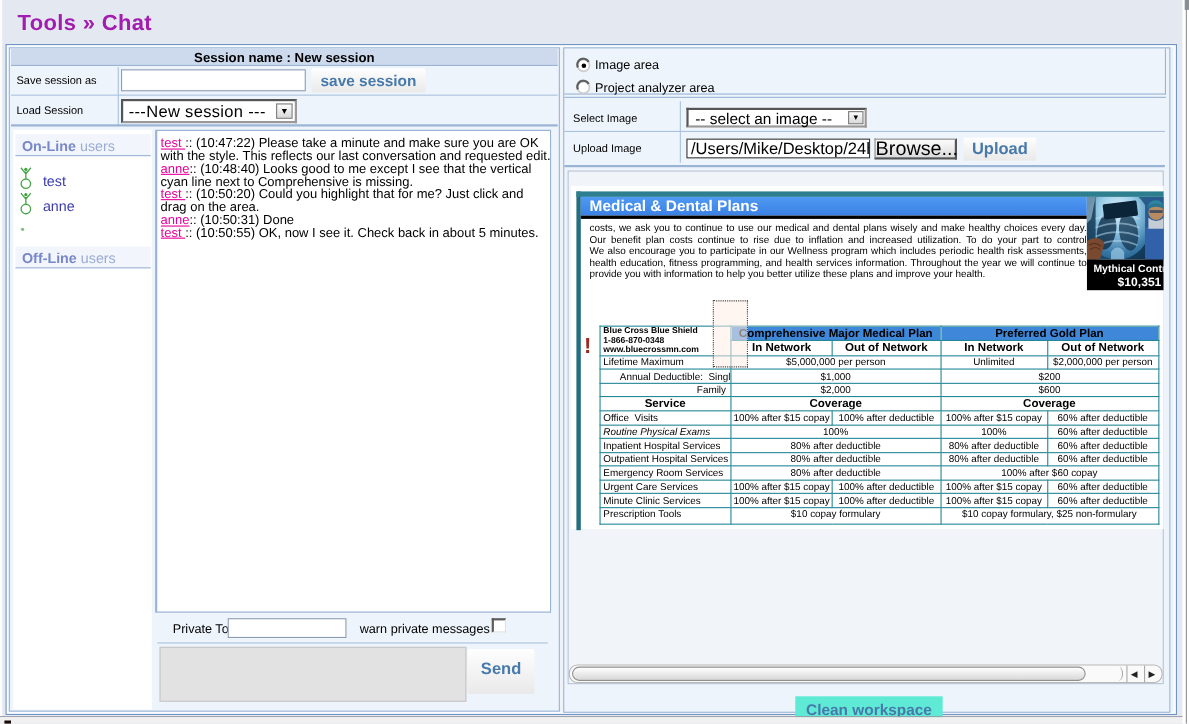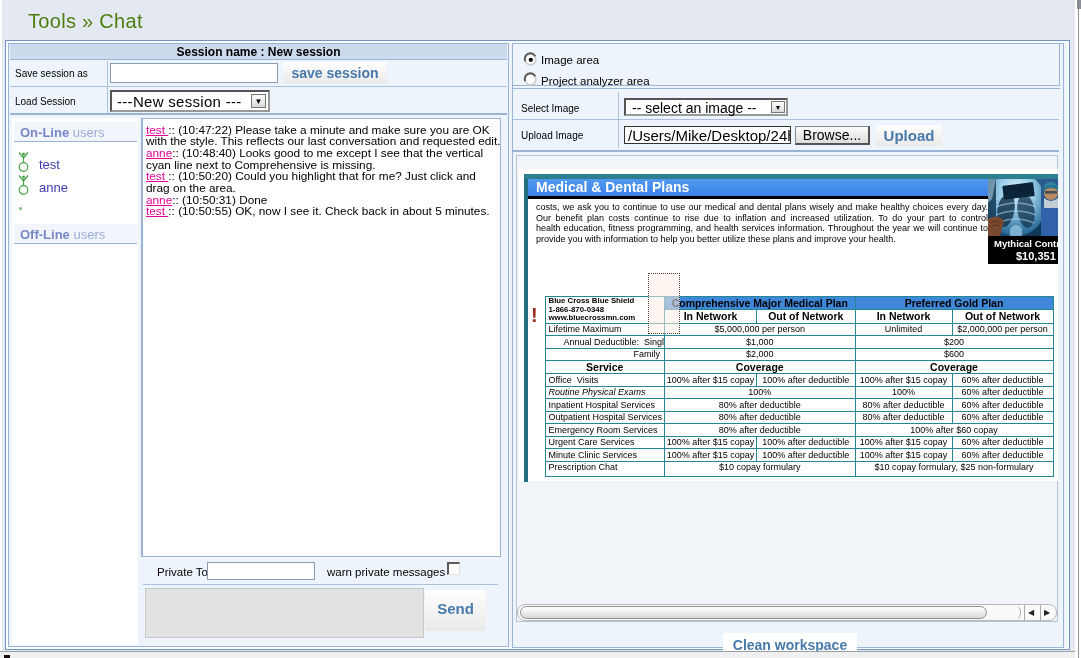--- a/index.html
+++ b/index.html
@@ -12,21 +12,21 @@
 .lnk { color:#e6009a; text-decoration:underline; }
 #doc table td { border:1px solid #238796; overflow:hidden; white-space:nowrap; }
 #doc table td.c { text-align:center; }
 #doc table td.b { font-weight:bold; font-size:10.5px; }
 #doc table td.bluehead { background:#3f87d8; font-weight:bold; font-size:10.5px; text-align:center; }
 </style>
 </head>
 <body>
 <div class="abs" style="left:0;top:0;width:2px;height:651px;background:#fdfdfe;"></div>
 
-<div class="abs" style="left:28px;top:10px;font-size:20px;font-weight:normal;color:#4d7c0f;letter-spacing:0.3px;">Tools » Chat</div>
+<div class="abs" style="left:16px;top:10px;font-size:20px;font-weight:bold;color:#a21caf;letter-spacing:0.3px;">Tools » Chat</div>
 
 <div class="abs" style="left:5px;top:40px;width:1065px;height:610px;background:#eef3fa;border:1px solid #7094c4;box-shadow:inset 0 0 0 2px #fbfcfe;"></div>
 
 <div class="abs" style="left:8px;top:43px;width:501px;height:604px;background:#eef4fb;border:1px solid #9ab4d6;"></div>
 
 <div class="abs" style="left:10px;top:44px;width:497px;height:16px;background:#cdd9ec;border-bottom:1px solid #9ab4d6;text-align:center;font-size:12px;font-weight:bold;line-height:16px;">Session name : New session</div>
 <div class="abs" style="left:107px;top:61px;width:1px;height:53px;background:#aac2de;"></div>
 <div class="abs label" style="left:15px;top:68px;font-size:10px;">Save session as</div>
 <input class="abs" style="left: 110px; top: 63px; width: 168px; height: 20px; border: 1px solid rgb(140, 156, 178); background: rgb(255, 255, 255);">
 <div class="abs btnlite" style="left:283px;top:62px;width:104px;height:22px;font-size:14px;line-height:22px;border-radius:2px;">save session</div>
@@ -99,21 +99,21 @@
 
 <div class="abs" style="left:618px;top:92px;width:1px;height:56px;background:#aac2de;"></div>
 <div class="abs label" style="left:521px;top:103px;font-size:10px;">Select Image</div>
 <div class="abs" style="left:624px;top:98px;width:164px;height:18px;background:#fff;border:2px solid #555;border-right-color:#999;border-bottom-color:#999;">
   <span style="position:absolute;left:6px;top:0px;font-size:14px;letter-spacing:0px;">-- select an image --</span>
   <span style="position:absolute;right:1px;top:1px;width:14px;height:12px;background:linear-gradient(#fdfdfd,#d8d8d8);border:1px solid #777;font-size:7px;text-align:center;line-height:11px;">▼</span>
 </div>
 <div class="abs" style="left:513px;top:119px;width:546px;height:1px;background:#aac2de;"></div>
 <div class="abs label" style="left:521px;top:130px;font-size:10px;">Upload Image</div>
 <input class="abs" style="left: 624px; top: 126px; width: 167px; height: 18px; border: 1px solid rgb(51, 51, 51); background: rgb(255, 255, 255); font-size: 15px; padding-left: 3px; font-family: &quot;Liberation Sans&quot;, sans-serif;" value="/Users/Mike/Desktop/24h">
-<div class="abs" style="left:795px;top:126px;width:75px;height:19px;background:linear-gradient(#fcfcfc,#dcdcdc);border:1px solid #888;border-right:2px solid #555;border-bottom:2px solid #555;font-size:14px;text-align:center;line-height:17px;">Browse...</div>
+<div class="abs" style="left:795px;top:126px;width:75px;height:19px;background:linear-gradient(#fcfcfc,#dcdcdc);border:1px solid #888;border-right:2px solid #555;border-bottom:2px solid #555;font-size:18px;text-align:center;line-height:17px;">Browse...</div>
 <div class="abs btnlite" style="left:876px;top:125px;width:66px;height:21px;font-size:15px;line-height:21px;">Upload</div>
 <div class="abs" style="left:513px;top:150px;width:546px;height:2px;background:#9ab4d6;"></div>
 
 <div class="abs" style="left:516px;top:155px;width:542px;height:467px;background:#f1f5fa;border:1px solid #b7c4d4;"></div>
 
 <div id="doc" class="abs" style="left:517px;top:156px;width:541px;height:465px;overflow:hidden;">
 
   <div class="abs" style="left:1.5px;top:13px;width:539px;height:312px;background:#fff;"></div>
 
   <div class="abs" style="left:7px;top:18px;width:4px;height:308px;background:#226e80;"></div>
@@ -160,20 +160,21 @@
     <path d="M0 40 Q10 34 16 42 L12 57 L0 57 Z" fill="#7a4a30"></path>
     <path d="M2 44 Q8 40 13 45 M3 48 Q8 44 12 48" stroke="#5a3220" stroke-width="1" fill="none"></path>
     <rect x="0" y="57" width="70" height="28" fill="#000"></rect>
     <text x="6" y="68" font-size="9.5" font-weight="bold" fill="#fff" font-family="Liberation Sans">Mythical Contr</text>
     <text x="28" y="81" font-size="11" font-weight="bold" fill="#fff" font-family="Liberation Sans">$10,351</text>
   </svg>
 
   <div class="abs" style="left:19px;top:46px;width:452px;font-size:9px;line-height:10.6px;color:#000;">
     <div class="jl">costs, we ask you to continue to use our medical and dental plans wisely and make healthy choices every day.</div>
     <div class="jl">Our benefit plan costs continue to rise due to inflation and increased utilization. To do your part to control</div>
+    <div class="jl">We also encourage you to participate in our Wellness program which includes periodic health risk assessments,</div>
     <div class="jl">health education, fitness programming, and health services information. Throughout the year we will continue to</div>
     <div>provide you with information to help you better utilize these plans and improve your health.</div>
   </div>
 
   <div class="abs" style="left:14px;top:149px;font-size:20px;font-weight:900;color:#9a2d20;line-height:20px;">!</div>
 
   <table class="abs" style="left:27.5px;top:140px;border-collapse:collapse;table-layout:fixed;width:508px;font-size:9px;color:#000;" cellspacing="0">
     <colgroup>
         <col style="width:119.5px">
         <col style="width:92px">
@@ -252,39 +253,39 @@
           <td class="c">60% after deductible</td>
         </tr>
     <tr style="height:12.5px;">
           <td style="padding-left:3px;">Minute Clinic Services</td>
           <td class="c">100% after $15 copay</td>
           <td class="c">100% after deductible</td>
           <td class="c">100% after $15 copay</td>
           <td class="c">60% after deductible</td>
         </tr>
     <tr style="height:15px;">
-          <td style="padding-left:3px;vertical-align:top;">Prescription Chat</td>
+          <td style="padding-left:3px;vertical-align:top;">Prescription Tools</td>
           <td colspan="2" class="c" style="vertical-align:top;">$10 copay formulary</td>
           <td colspan="2" class="c" style="vertical-align:top;">$10 copay formulary, $25 non-formulary</td>
         </tr>
   </tbody>
     </table>
 
   <div class="abs" style="left:131px;top:117px;width:32px;height:61px;background:rgba(255,236,230,0.55);border:1px dotted #444;"></div>
 </div>
 
 <div class="abs" style="left:517px;top:604px;width:540px;height:17px;background:#fafafa;border:1px solid #b8b8b8;border-radius:8px;"></div>
 <div class="abs" style="left:520px;top:606px;width:467px;height:13px;background:linear-gradient(#ffffff,#d8d8d8);border:1px solid #909090;border-radius:7px;"></div>
 <div class="abs" style="left:1014px;top:606px;width:7px;height:13px;border-right:1.5px solid #a8a8a8;border-radius:0 60% 60% 0 / 0 50% 50% 0;"></div>
 <div class="abs" style="left:1024px;top:605px;width:1px;height:15px;background:#aaa;"></div>
 <div class="abs" style="left:1040px;top:605px;width:1px;height:15px;background:#aaa;"></div>
 <div class="abs" style="left:1028px;top:608px;font-size:8px;color:#222;">◀</div>
 <div class="abs" style="left:1044px;top:608px;font-size:8px;color:#222;">▶</div>
 
-<div class="abs btnlite" style="left:723px;top:633px;width:134px;height:24px;font-size:14px;line-height:24px;background:#ffffff;">Clean workspace</div>
+<div class="abs btnlite" style="left:723px;top:633px;width:134px;height:24px;font-size:14px;line-height:24px;background:#5eead4;">Clean workspace</div>
 
 <div class="abs" style="left:0;top:650.5px;width:1081px;height:1.5px;background:#9a9da2;"></div>
 <div class="abs" style="left:0;top:652px;width:1081px;height:6px;background:#f0f0f1;"></div>
 <div class="abs" style="left:3.5px;top:655px;width:6px;height:3px;background:#170c0c;"></div>
 
 <div class="abs" style="left:1075px;top:0;width:6px;height:658px;background:#fff;"></div>
 <div class="abs" style="left:1078px;top:0;width:1px;height:658px;background:#909090;"></div>
 <div class="abs" style="left:1077px;top:0;width:4px;height:9px;background:#8a8f96;"></div>
 
 </body></html>

